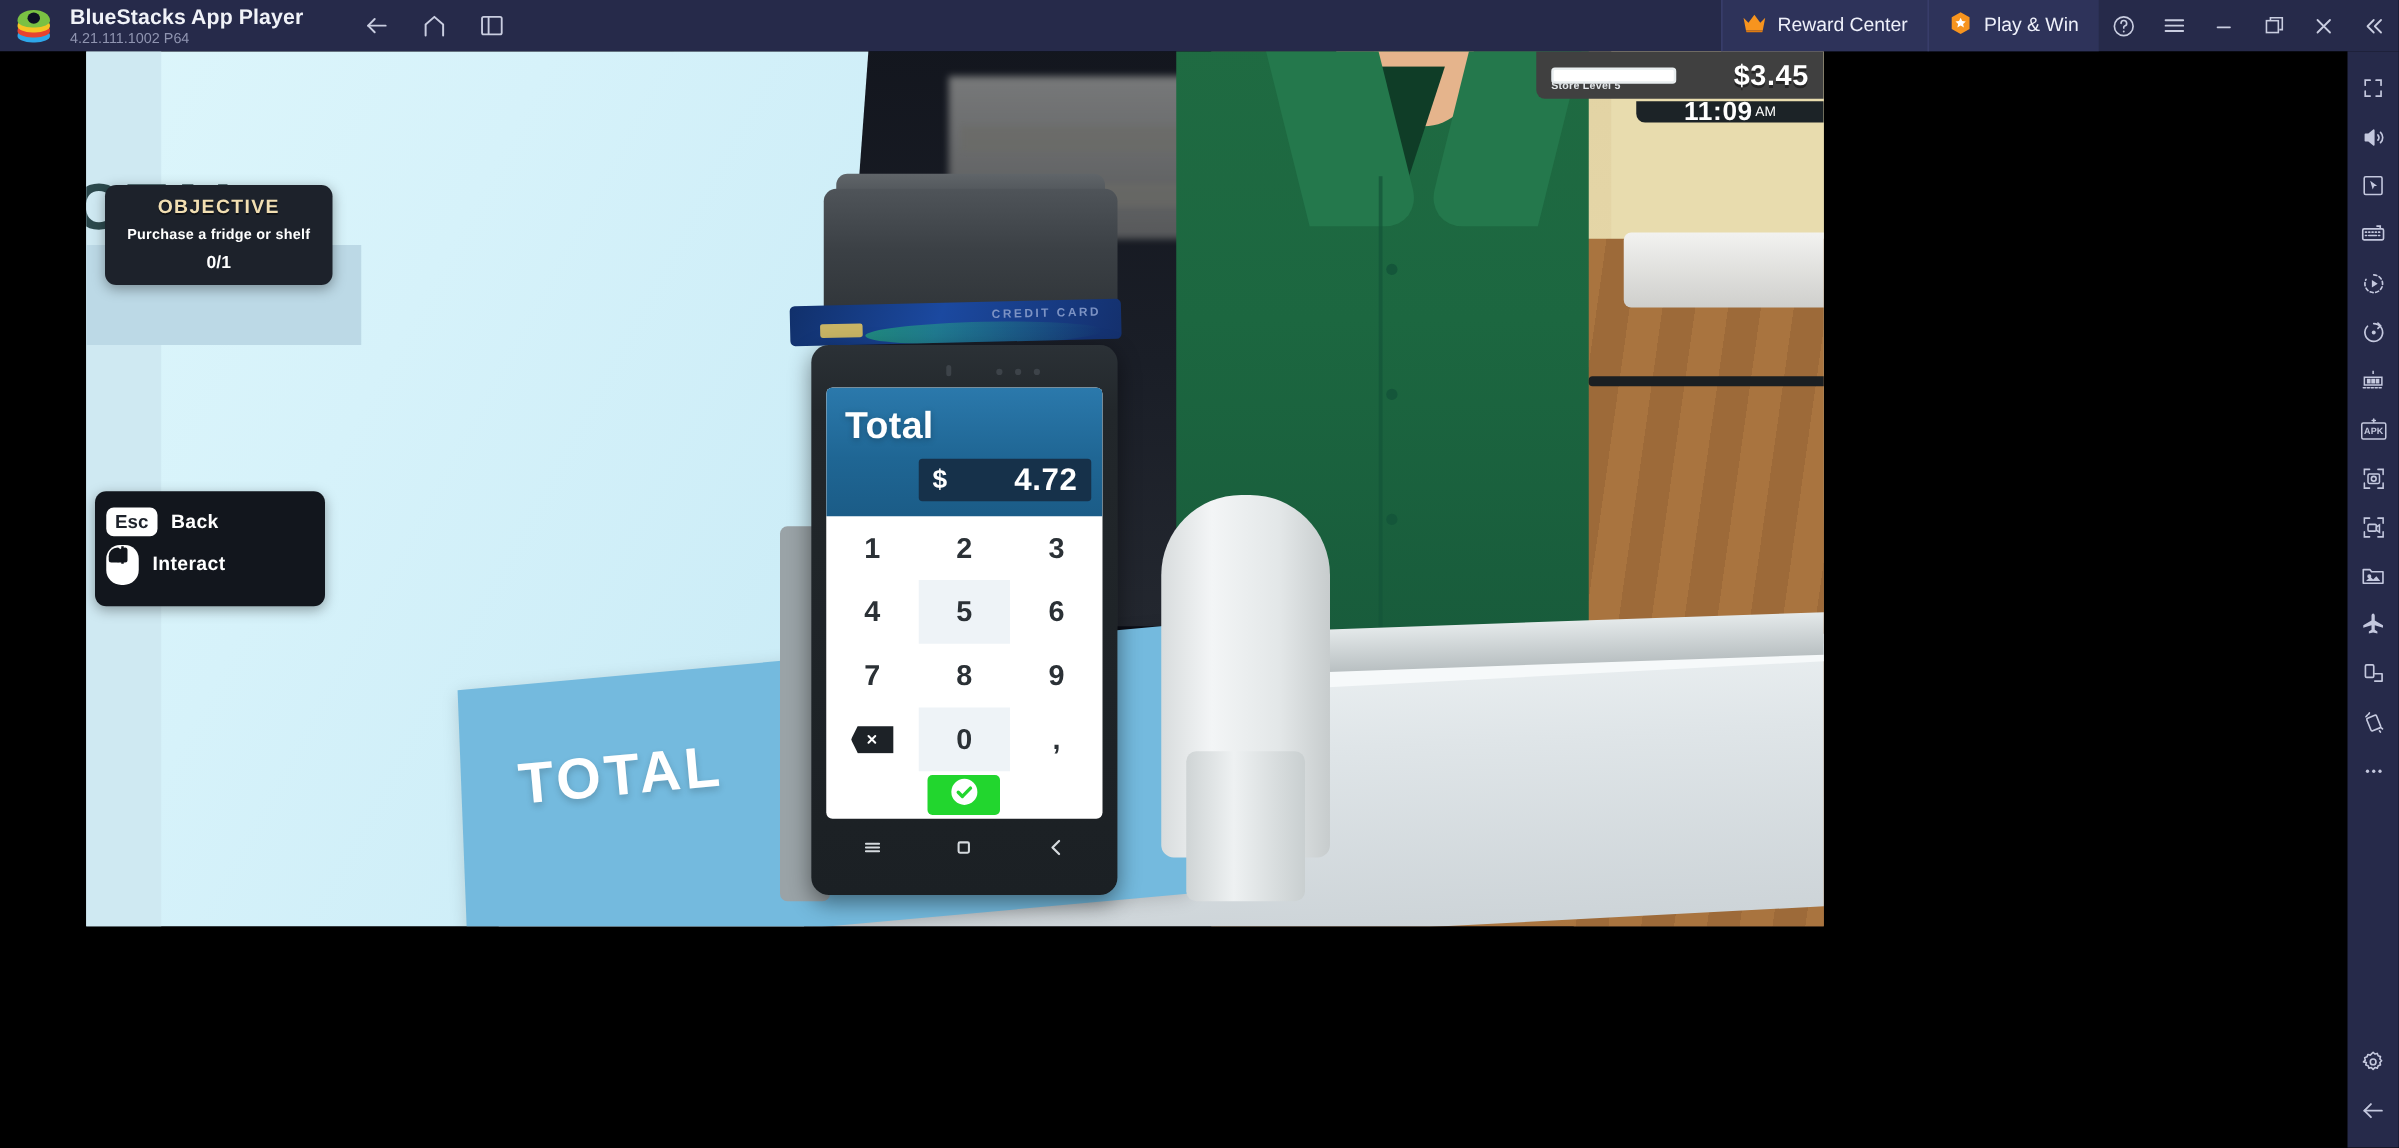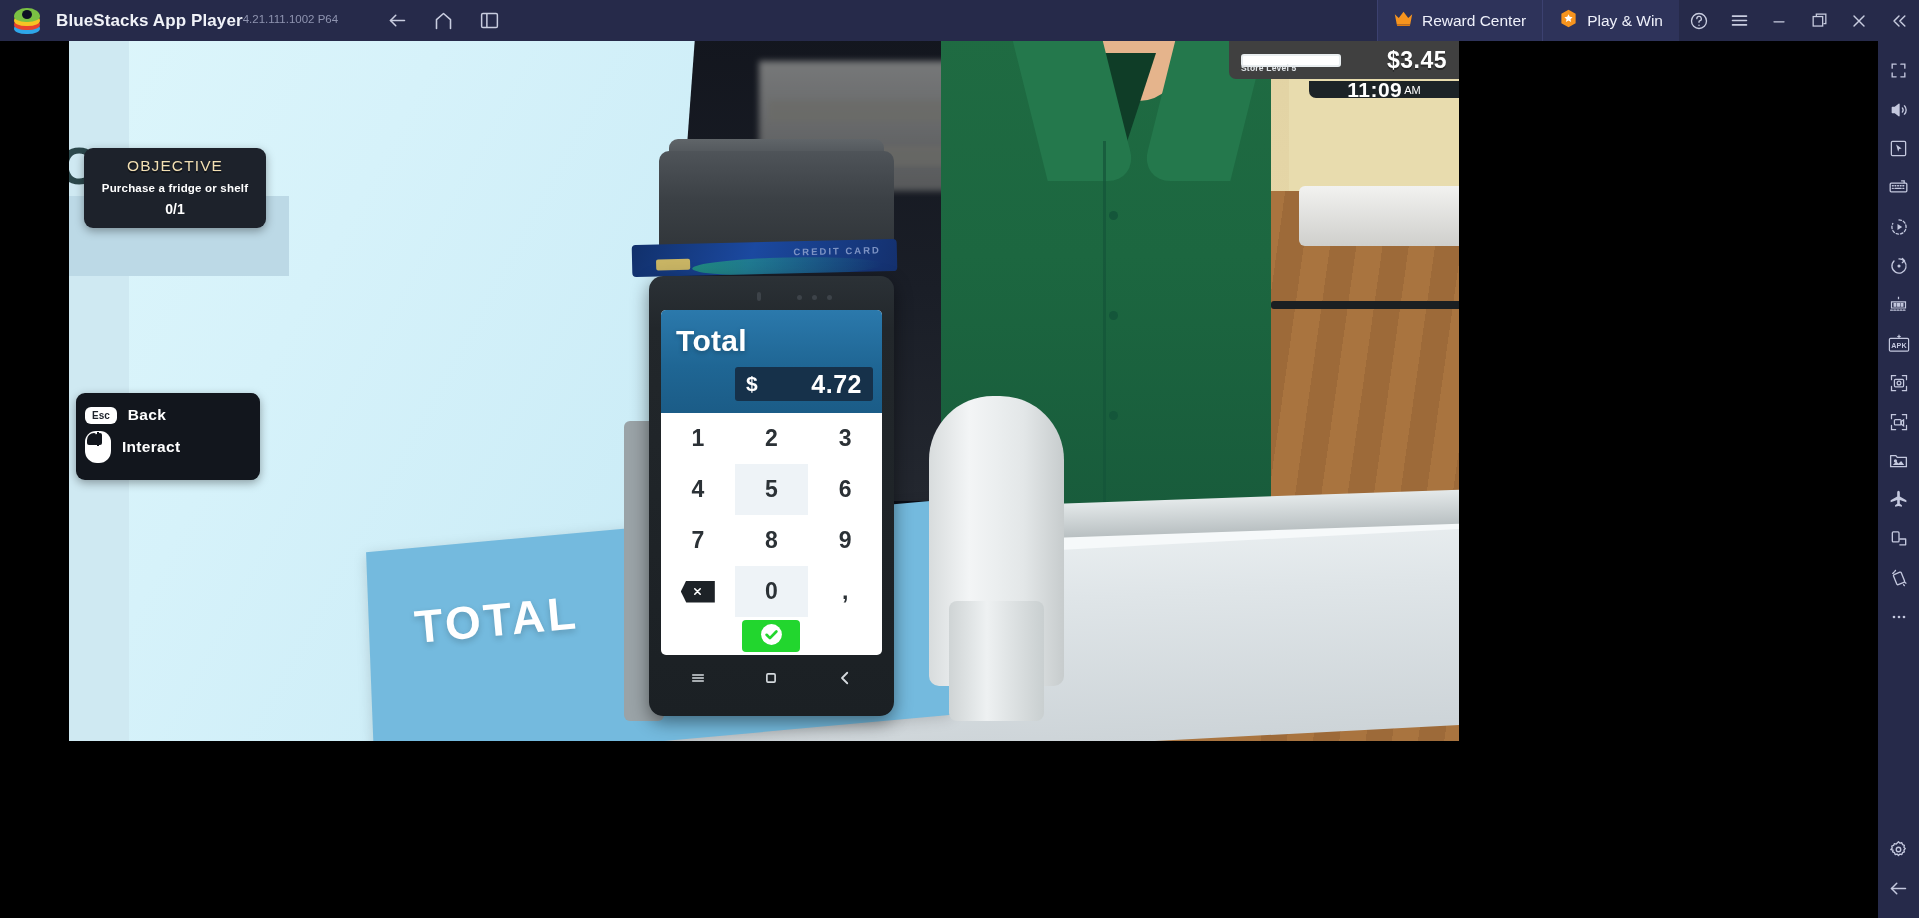--- a/index.html
+++ b/index.html
@@ -11,21 +11,21 @@
     position:absolute; left:0; top:0; width:1919px; height:41px;
     background:#262a4a; display:flex; align-items:center; z-index:50;
   }
   #bs-logo{ width:30px; height:30px; margin-left:12px; position:relative; flex:0 0 auto;}
   #bs-logo i{ position:absolute; left:2px; border-radius:50% 50% 46% 46%/60% 60% 40% 40%; display:block;}
   #bs-logo i.l1{ width:26px;height:13px; top:15px; background:#2ea7ea;}
   #bs-logo i.l2{ width:26px;height:13px; top:11px; background:#e8432f;}
   #bs-logo i.l3{ width:26px;height:13px; top:7px;  background:#f6c424;}
   #bs-logo i.l4{ width:26px;height:14px; top:2px;  background:#7ac143;}
   #bs-logo i.dot{ width:10px;height:9px; left:10px; top:4px; background:#0e1124; border-radius:50%;}
-  .title-wrap{ margin-left:14px; display:flex; flex-direction:row; justify-content:flex-start; }
+  .title-wrap{ margin-left:14px; display:flex; flex-direction:column; justify-content:flex-start; }
   .title-main{ color:#f0f2f8; font-size:17px; font-weight:bold; line-height:19px; letter-spacing:.1px;}
   .title-sub{ color:#8f94b0; font-size:11.5px; line-height:14px; margin-top:1px;}
   .tb-navbtns{ display:flex; align-items:center; margin-left:38px; gap:4px;}
   .tb-ico{ width:42px;height:34px; display:flex;align-items:center;justify-content:center; color:#c9cde0;}
   .tb-ico svg{ display:block; }
   .tb-spacer{ flex:1 1 auto; }
   .tb-chip{ height:41px; display:flex; align-items:center; gap:9px; padding:0 16px;
             background:#2e335a; color:#eef0fa; font-size:15.5px; border-left:1px solid #3c4170;}
   .tb-right-icons{ display:flex; align-items:center; }
   .tb-right-icons .tb-ico{ width:40px;height:41px; }
@@ -110,30 +110,30 @@
      letter-spacing:1px; text-shadow:0 3px 6px rgba(0,0,0,.2); }
   
   .total-top{ position:absolute; left:-10px; top:95px; color:#1f3b3f; font-size:52px;
      font-weight:bold; letter-spacing:2px; opacity:.92; }
   .board-top{ position:absolute; left:-20px; top:155px; width:240px; height:80px; background:#bcd9e6; }
 
   
   .objective{ position:absolute; left:15px; top:107px; width:182px;
      background:#1d222b; border-radius:9px; padding:9px 10px 11px; text-align:center;
      box-shadow:0 3px 10px rgba(0,0,0,.35); }
-  .objective-title{ color:#f2dfb2; font-size:15.5px; font-weight:normal; letter-spacing:1.1px;
+  .objective-title{ color:#f2dfb2; font-size:15.5px; font-weight:bold; letter-spacing:1.1px;
      text-shadow:0 2px 0 rgba(0,0,0,.45); }
   .objective-desc{ color:#fff; font-size:11.5px; font-weight:bold; margin-top:7px; letter-spacing:.2px;}
   .objective-prog{ color:#fff; font-size:14px; font-weight:bold; margin-top:7px;}
 
   
   .controls{ position:absolute; left:7px; top:352px; width:184px;
      background:#12161d; border-radius:9px; padding:10px 9px; box-shadow:0 3px 10px rgba(0,0,0,.35);}
   .ctrl-row{ display:flex; align-items:center; gap:11px; margin:3px 0 7px;}
-  .ctrl-key{ background:#fff; color:#1d222b; font-size:10px; font-weight:bold;
+  .ctrl-key{ background:#fff; color:#1d222b; font-size:15px; font-weight:bold;
      border-radius:6px; padding:3px 7px; min-width:30px; text-align:center;}
   .ctrl-mouse{ width:26px;height:32px; background:#fff; border-radius:11px 11px 12px 12px;
      position:relative; flex:0 0 auto;}
   .ctrl-mouse::before{ content:""; position:absolute; left:2px; top:2px; width:9px;height:12px;
      background:#12161d; border-radius:7px 2px 2px 2px; box-shadow:6px 0 0 0 #12161d;}
   .ctrl-mouse::after{ content:""; position:absolute; left:12px; top:1px; width:2px;height:14px;
      background:#12161d;}
   .ctrl-label{ color:#fff; font-size:15.5px; font-weight:bold; letter-spacing:.3px;}
 
   

